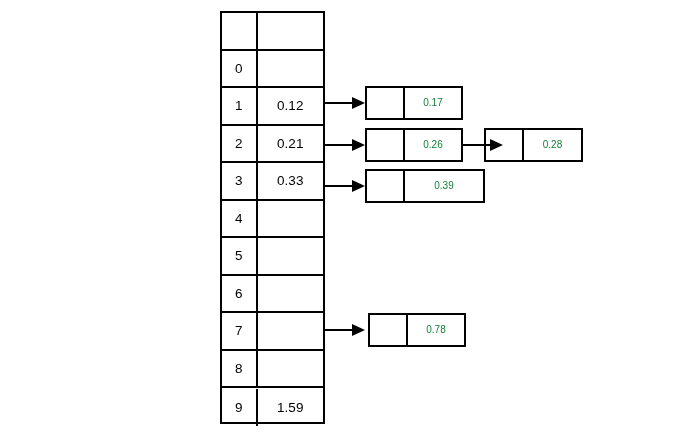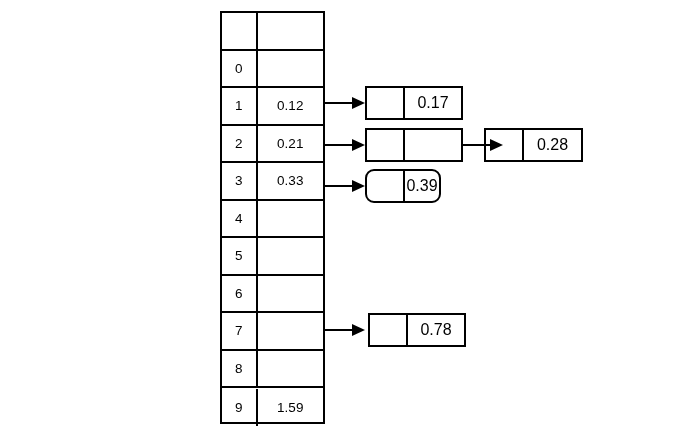--- a/index.html
+++ b/index.html
@@ -87,22 +87,22 @@
   }
   .node-val {
     position: absolute;
     left: 38px;
     top: 0;
     right: 0;
     height: 100%;
     display: flex;
     align-items: center;
     justify-content: center;
-    font-size: 16px;
-    color: #000000;
+    font-size: 10px;
+    color: #15803d;
     line-height: 1;
     box-sizing: border-box;
   }
 
   
   .arrow {
     position: absolute;
     height: 14px;
     pointer-events: none;
   }
@@ -186,23 +186,24 @@
 
   </div>
 
   <div class="node" style="left:365px; top:86px; width:98px;">
     <div class="node-ptr"></div>
     <div class="node-val">0.17</div>
   </div>
 
   <div class="node" style="left:365px; top:128px; width:98px;">
     <div class="node-ptr"></div>
-  </div>
-
-  <div class="node" style="left:365px; top:169px; width:76px;border-radius:9px;">
+    <div class="node-val">0.26</div>
+  </div>
+
+  <div class="node" style="left:365px; top:169px; width:120px;">
     <div class="node-ptr"></div>
     <div class="node-val">0.39</div>
   </div>
 
   <div class="node" style="left:484px; top:128px; width:99px;">
     <div class="node-ptr"></div>
     <div class="node-val">0.28</div>
   </div>
 
   <div class="node" style="left:368px; top:313px; width:98px;">

